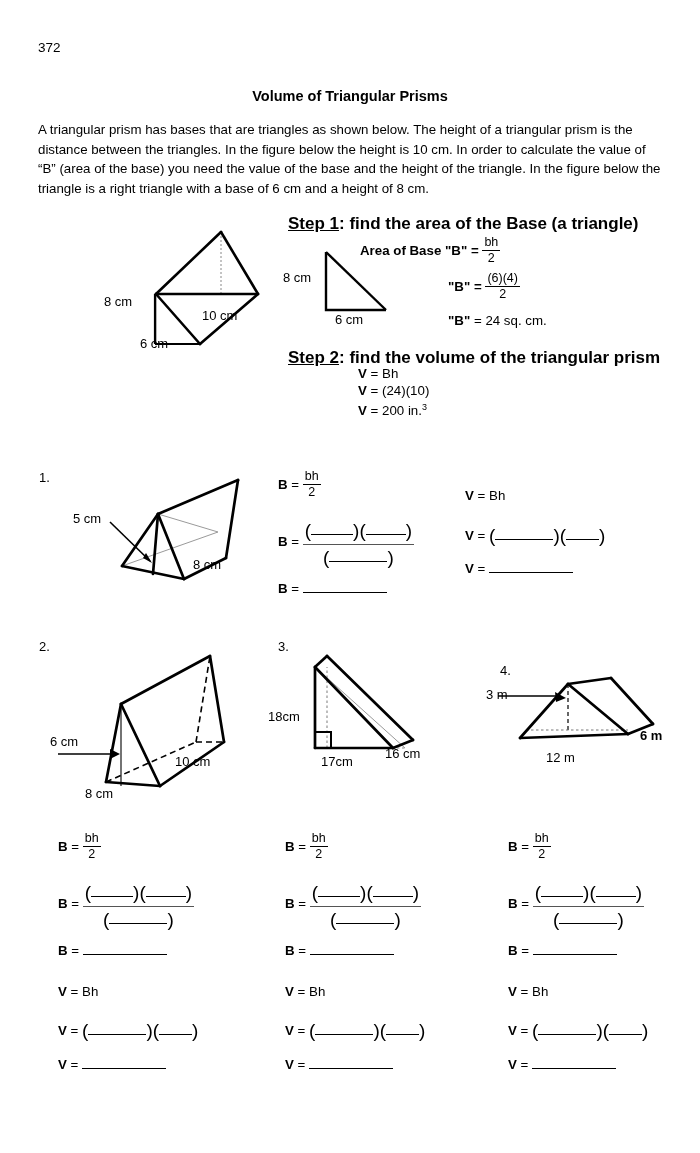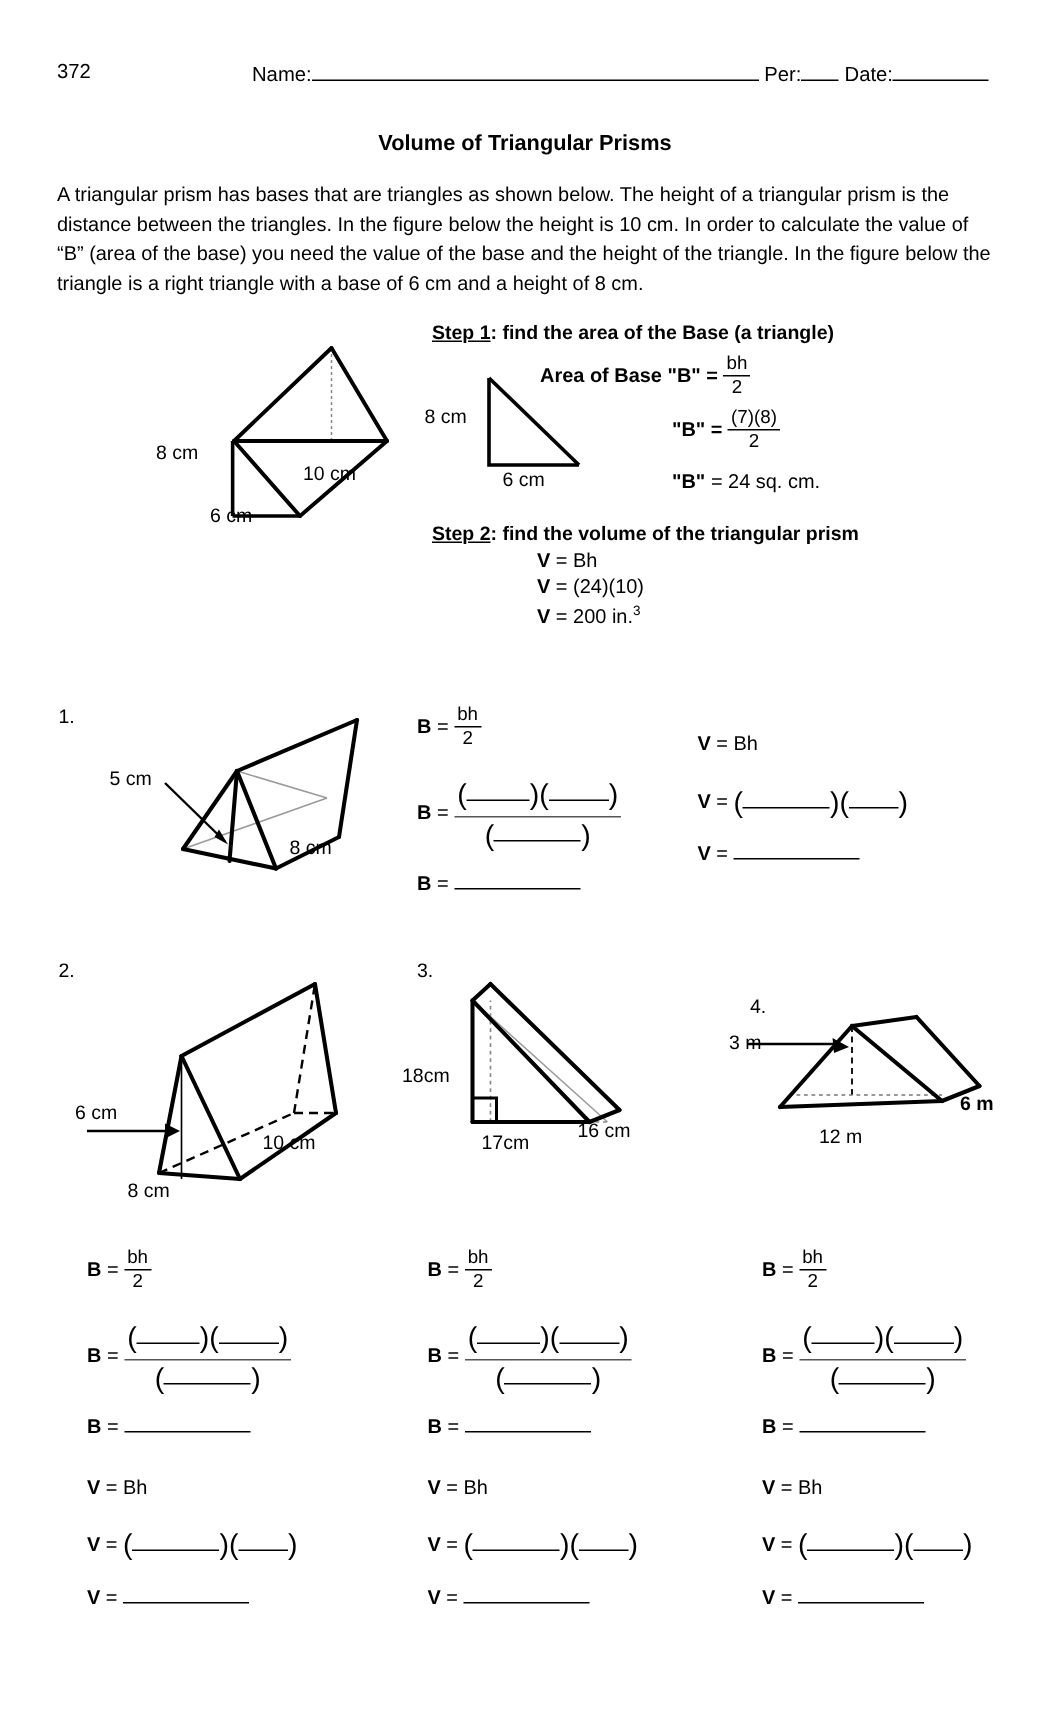--- a/index.html
+++ b/index.html
@@ -55,21 +55,21 @@
     position: absolute;
     left: 38px; top: 120px;
     width: 626px;
     font-size: 13.3px;
     line-height: 19.5px;
     text-align: left;
   }
 
   
   .step-head {
-    font-size: 13px;
+    font-size: 17px;
     font-weight: bold;
     white-space: nowrap;
   }
   .step-head .u { text-decoration: underline; }
 
   #step1-head { position: absolute; left: 288px; top: 214px; }
   #step2-head { position: absolute; left: 288px; top: 348px; }
 
   #area-of-base {
     position: absolute; left: 360px; top: 236px;
@@ -167,25 +167,20 @@
   .ul-den{ display:inline-block; border-bottom:1px solid #000; height:12px; width:58px; }
   .ul-res{ display:inline-block; border-bottom:1px solid #000; height:12px; width:84px; }
   .ul-v1 { display:inline-block; border-bottom:1px solid #000; height:12px; width:58px; }
   .ul-v2 { display:inline-block; border-bottom:1px solid #000; height:12px; width:33px; }
 </style>
 </head>
 <body>
 
 <div id="header">
   <span id="page-number">372</span>
-  <span id="name-group">
-    <span>Name:</span><span class="blank-line bl-name"></span>
-    <span>Per:</span><span class="blank-line bl-per"></span>
-    <span>Date:</span><span class="blank-line bl-date"></span>
-  </span>
 </div>
 
 <div id="page-title">Volume of Triangular Prisms</div>
 
 <div id="intro">A triangular prism has bases that are triangles as shown below.  The height of a triangular prism is the distance between the triangles.  In the figure below the height is 10 cm.  In order to calculate the value of “B” (area of the base) you need the value of the base and the height of the triangle.  In the figure below the triangle is a right triangle with a base of 6 cm and a height of 8 cm.</div>
 
 <div class="fig" id="fig-example" style="left:118px; top:222px;">
   <svg width="160" height="115" viewBox="0 0 160 115">
 
     <g stroke="#888" stroke-width="1" fill="none" stroke-dasharray="2,2">
@@ -235,21 +230,21 @@
       <line x1="8" y1="4" x2="68" y2="62"></line>
     </g>
   </svg>
   <span class="fig-label" style="left:-35px; top:22px;">8 cm</span>
   <span class="fig-label" style="left:17px; top:64px;">6 cm</span>
 </div>
 
 <div id="bval-line">
   <span>"B"  =</span>
   <span class="frac">
-    <span class="num">(7)(8)</span>
+    <span class="num">(6)(4)</span>
     <span class="den">2</span>
   </span>
 </div>
 
 <div id="bval-result">
   <span class="bb">"B"</span>
   <span>= 24 sq. cm.</span>
 </div>
 
 <div id="step2-head" class="step-head">

